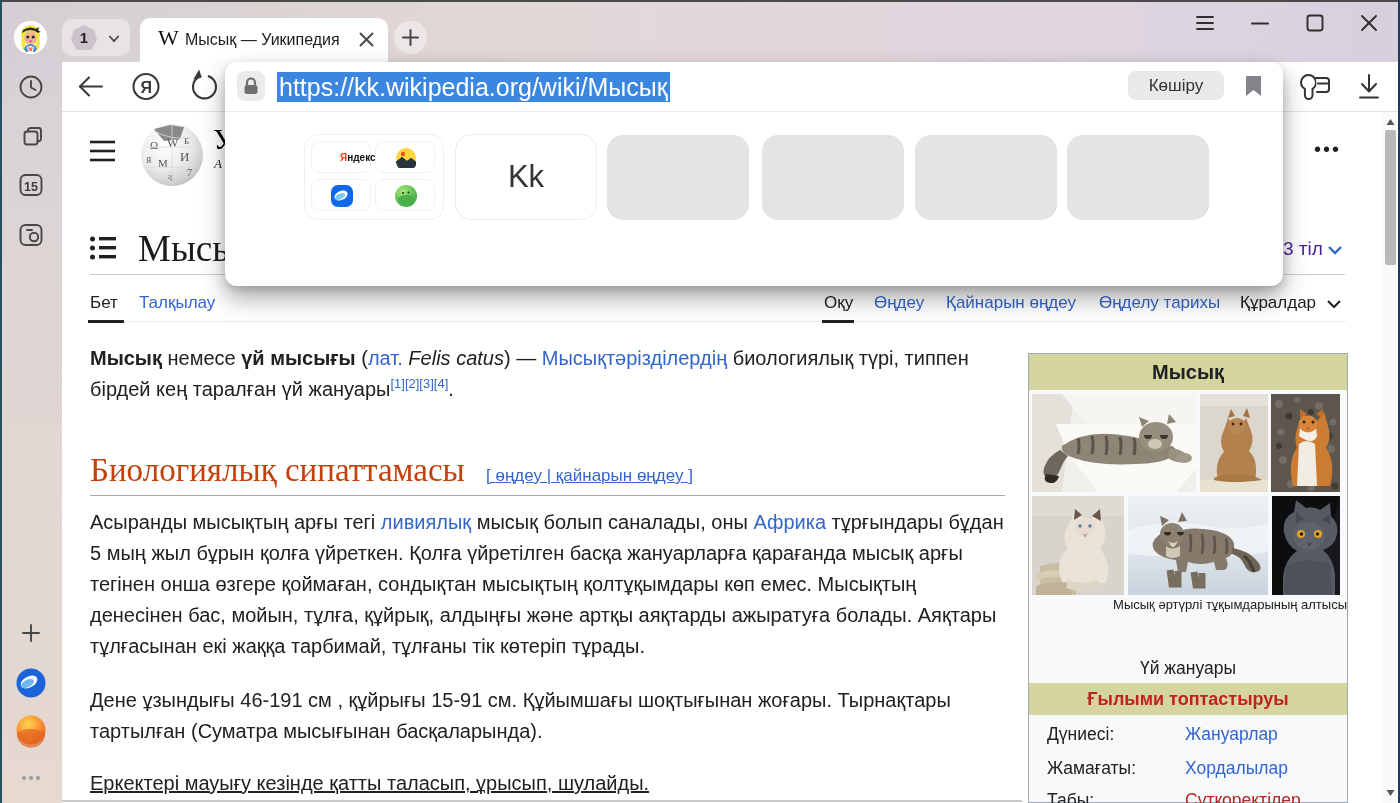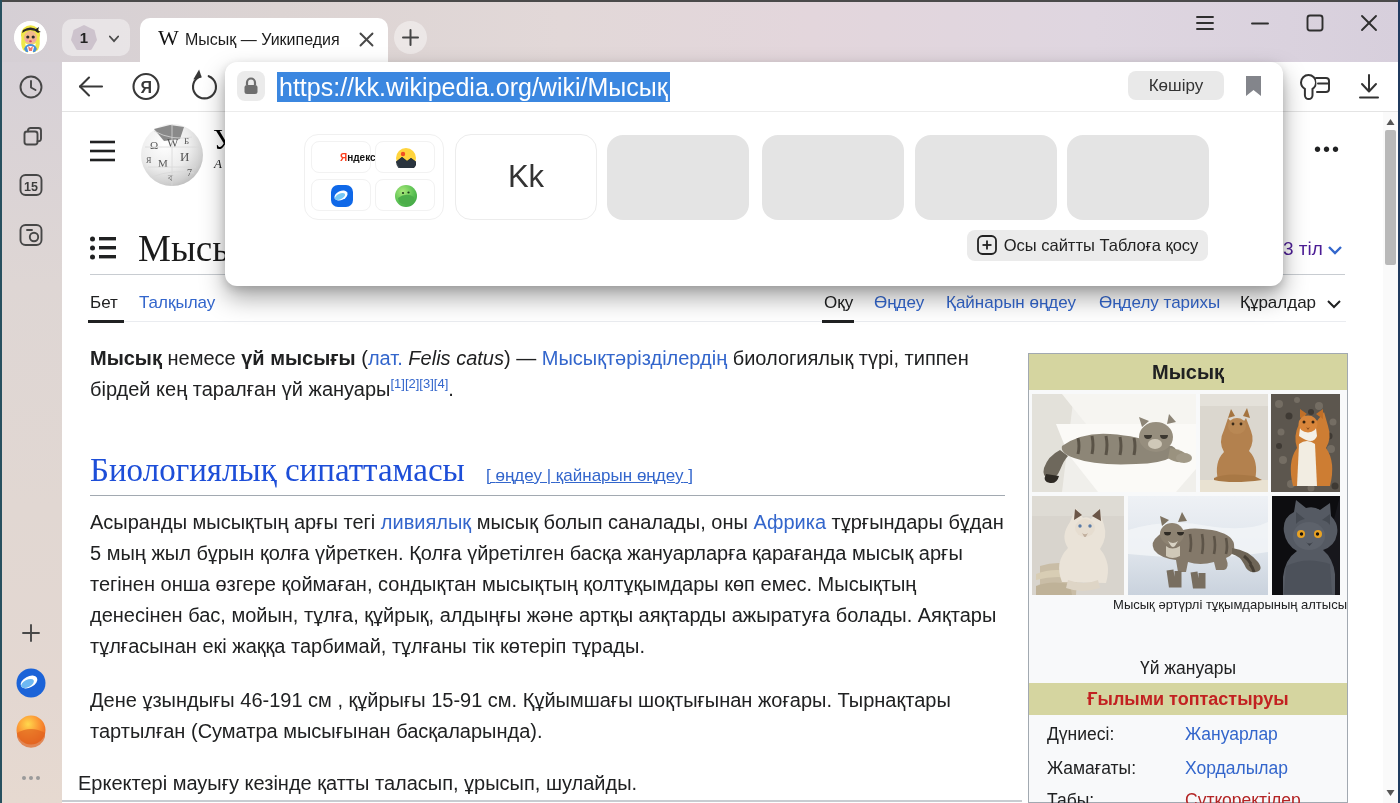--- a/index.html
+++ b/index.html
@@ -56,26 +56,26 @@
 #wlogin { position:absolute; left:1205px; top:31px; font-size:17px; color:#36c; }
 #wdots { position:absolute; left:1252px; top:26px; font-size:20px; color:#202122; letter-spacing:2px; }
 #wtoc { position:absolute; left:28px; top:124px; width:26px; height:24px; }
 #wtitle { position:absolute; left:76px; top:115px; font-family:"Liberation Serif",serif; font-size:37px; color:#1b1b1b; }
 #wlang { position:absolute; left:1221px; top:126px; font-size:19px; color:#4c1d95; }
 #whr1 { position:absolute; left:28px; top:162px; width:1255px; height:1px; background:#c8ccd1; }
 #wtabs { position:absolute; left:0px; top:181px; width:1321px; height:32px; font-size:17px; }
 #whr2 { position:absolute; left:26px; top:209px; width:1258px; height:1px; background:#eaecf0; }
 .tabu { position:absolute; height:3px; background:#202122; z-index:2; }
 #wbody { position:absolute; left:28px; top:231px; width:915px; font-size:20px; line-height:31px; }
-#wh2 { position:absolute; left:28px; top:340px; font-family:"Liberation Serif",serif; font-size:33px; color:#1d4ed8; }
+#wh2 { position:absolute; left:28px; top:340px; font-family:"Liberation Serif",serif; font-size:33px; color:#c2410c; }
 #wh2e { position:absolute; left:424px; top:354px; font-size:17px; color:#36c;text-decoration:underline; }
 #whr3 { position:absolute; left:28px; top:383px; width:915px; height:1px; background:#a2a9b1; }
 #wp2 { position:absolute; left:28px; top:395px; width:918px; font-size:20px; line-height:31px; }
 #wp3 { position:absolute; left:28px; top:573px; width:918px; font-size:20px; line-height:31px; }
-#wp4 { position:absolute; left:16px; top:656px; width:918px; font-size:20px; line-height:31px; }
+#wp4 { position:absolute; left:28px; top:656px; width:918px; font-size:20px; line-height:31px;text-decoration:underline; }
 #whr4 { position:absolute; left:0px; top:688px; width:960px; height:2px; background:#c8ccd1; }
 sup { font-size:13px; line-height:0; }
 
 #infobox { position:absolute; left:966px; top:241px; width:320px; height:450px; background:#f8f9fa; border:1px solid #a2a9b1; font-size:17.5px; }
 .iband { position:absolute; left:0; width:318px; background:#d5d5a0; text-align:center; font-weight:bold; }
 .iband.red { color:#c22121; }
 #ibt { top:0; height:36px; font-size:20px; line-height:36px; }
 #iband1 { top:268px; height:30px; line-height:30px; font-size:18px; }
 #iband2 { top:329px; height:32px; line-height:32px; font-size:18px; }
 #igrid { position:absolute; left:3px; top:40px; width:308px; height:201px; }
@@ -481,22 +481,17 @@
           <circle cx="8" cy="8" r="1.1" fill="#1c3a1c"></circle>
             <circle cx="13.5" cy="7.5" r="1.1" fill="#1c3a1c"></circle>
         </svg>
       </div>
     </div>
     <div id="kktile">Kk</div>
     <div class="gtile" style="left:382px;"></div>
     <div class="gtile" style="left:537px;"></div>
     <div class="gtile" style="left:690px;"></div>
     <div class="gtile" style="left:842px;"></div>
-    <div id="addbtn"><svg width="20" height="20" viewBox="0 0 20 20" style="position:relative;top:4px;margin-right:7px;">
-          <rect x="1" y="1" width="18" height="18" rx="4.5" stroke="#222" stroke-width="1.8" fill="none"></rect>
-          <line x1="5.5" y1="10" x2="14.5" y2="10" stroke="#222" stroke-width="1.8"></line>
-          <line x1="10" y1="5.5" x2="10" y2="14.5" stroke="#222" stroke-width="1.8"></line>
-        </svg>Осы сайтты Таблоға қосу</div>
   </div>
 </div>
 <div class="abs" id="edge-top"></div>
 <div class="abs" id="edge-left"></div>
 <div class="abs" id="edge-right"></div>
 
 </body></html>

